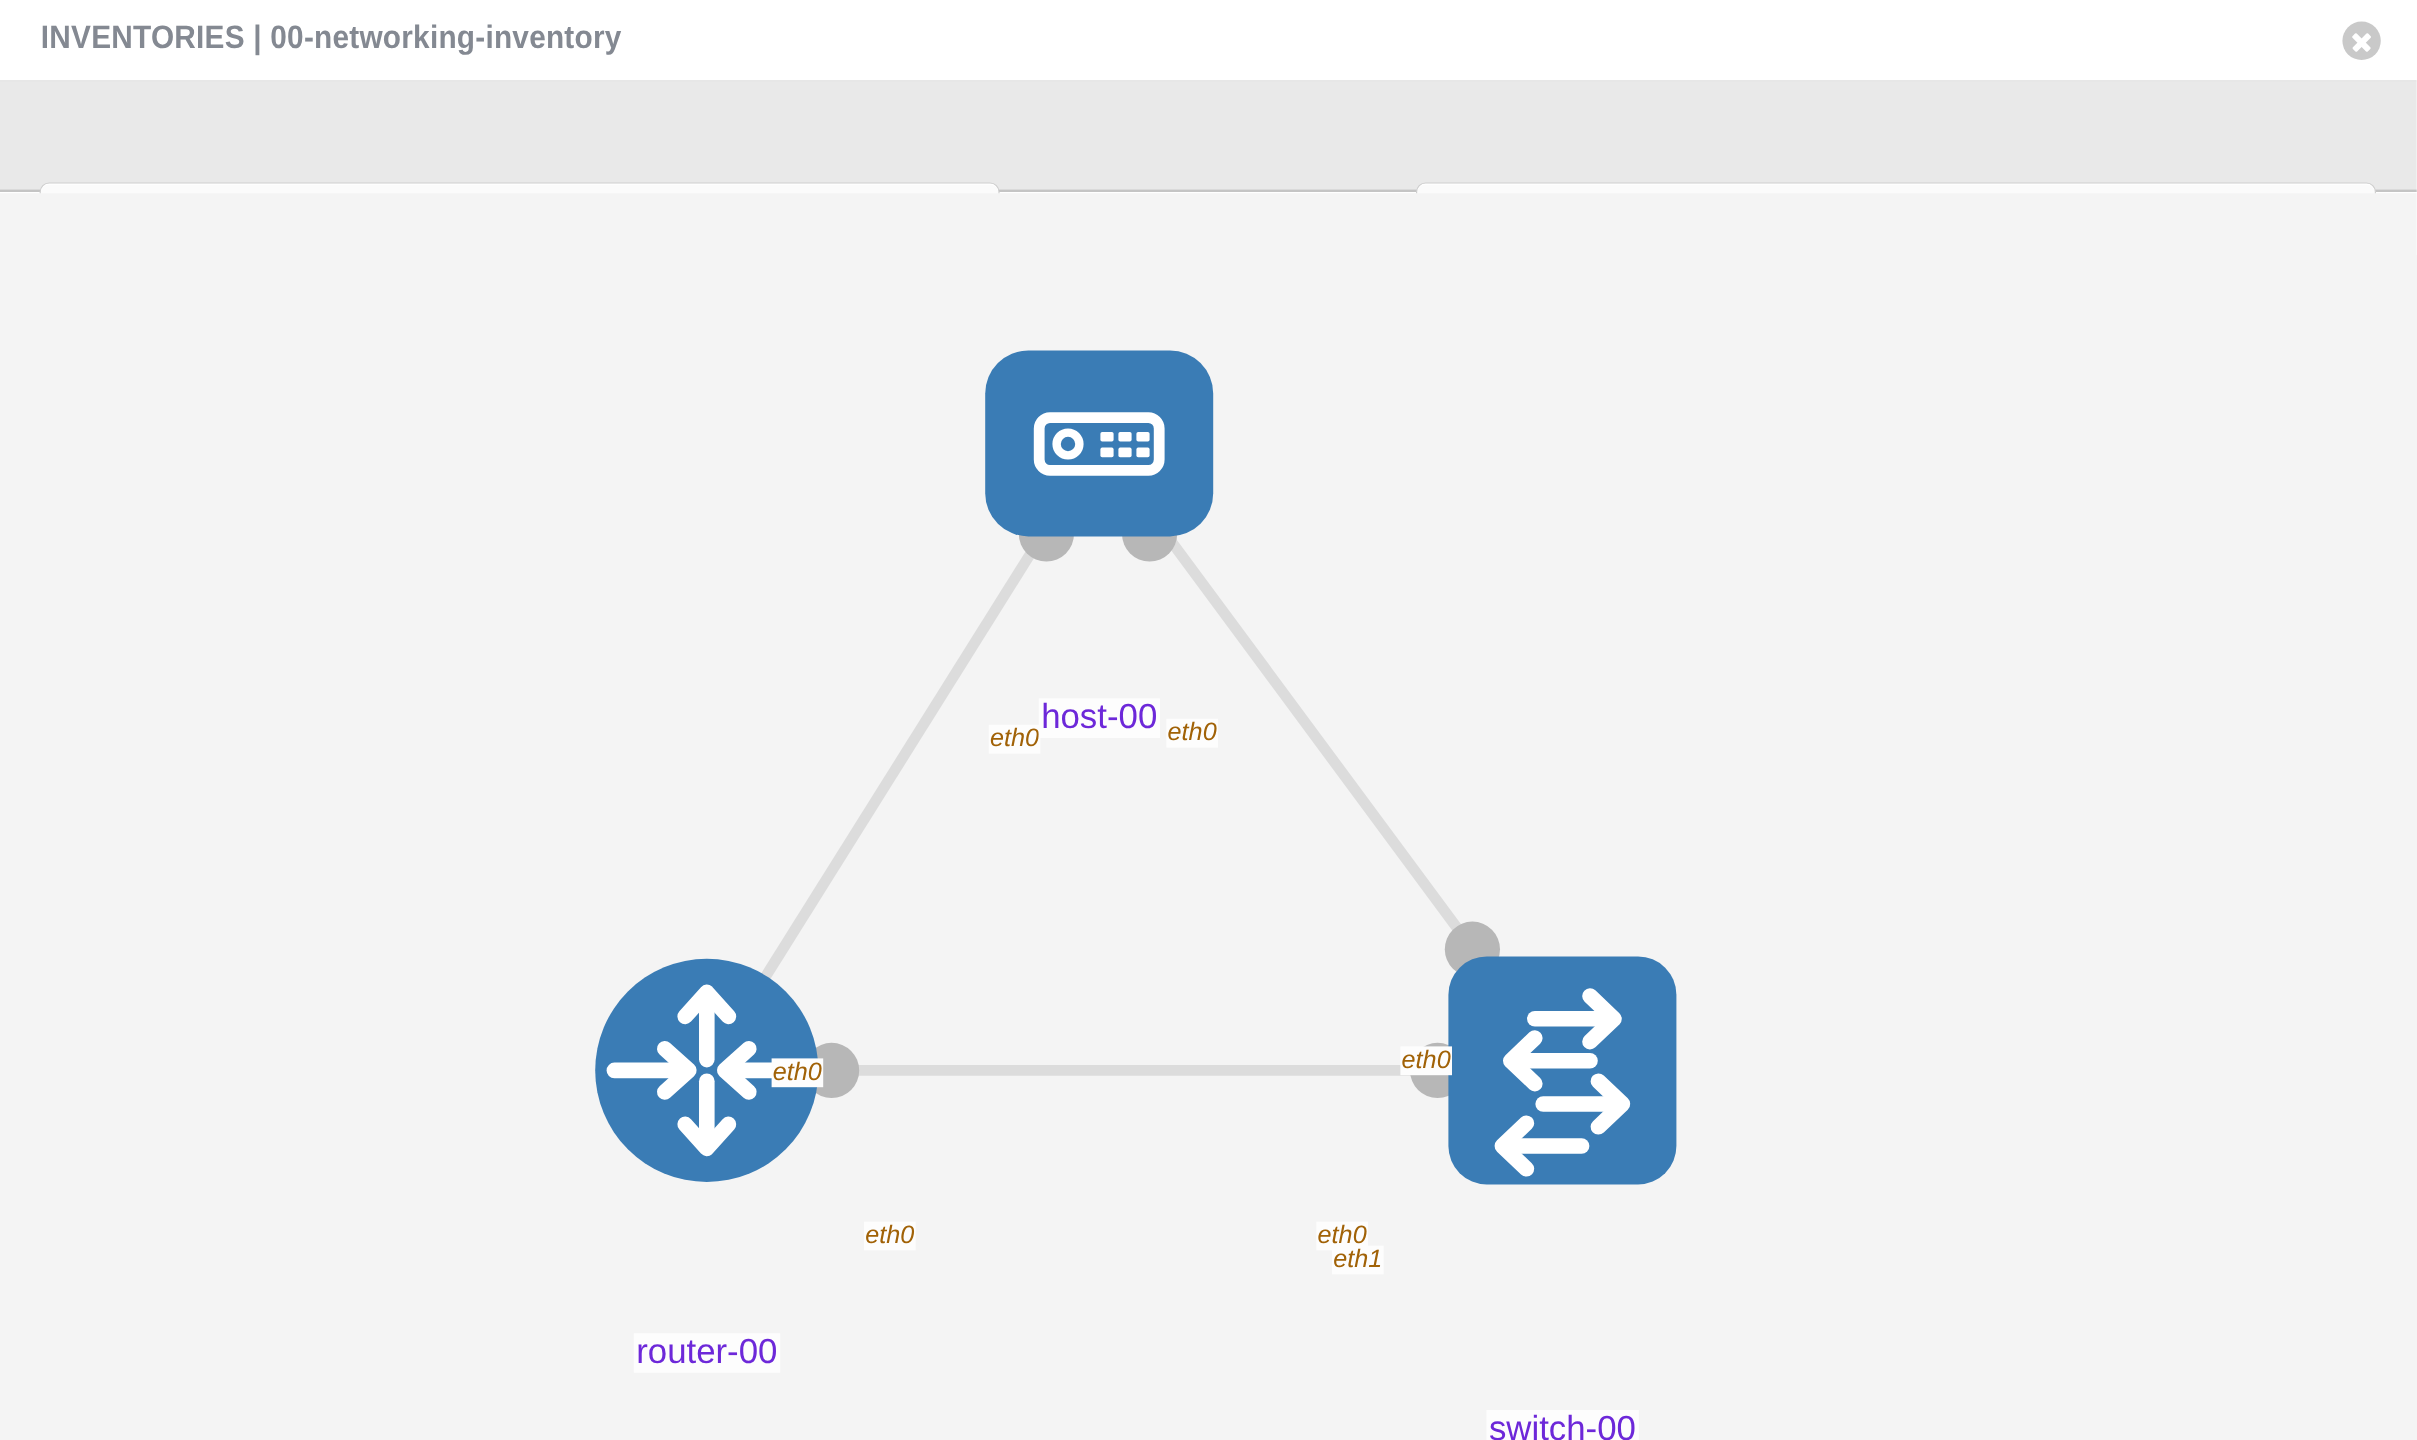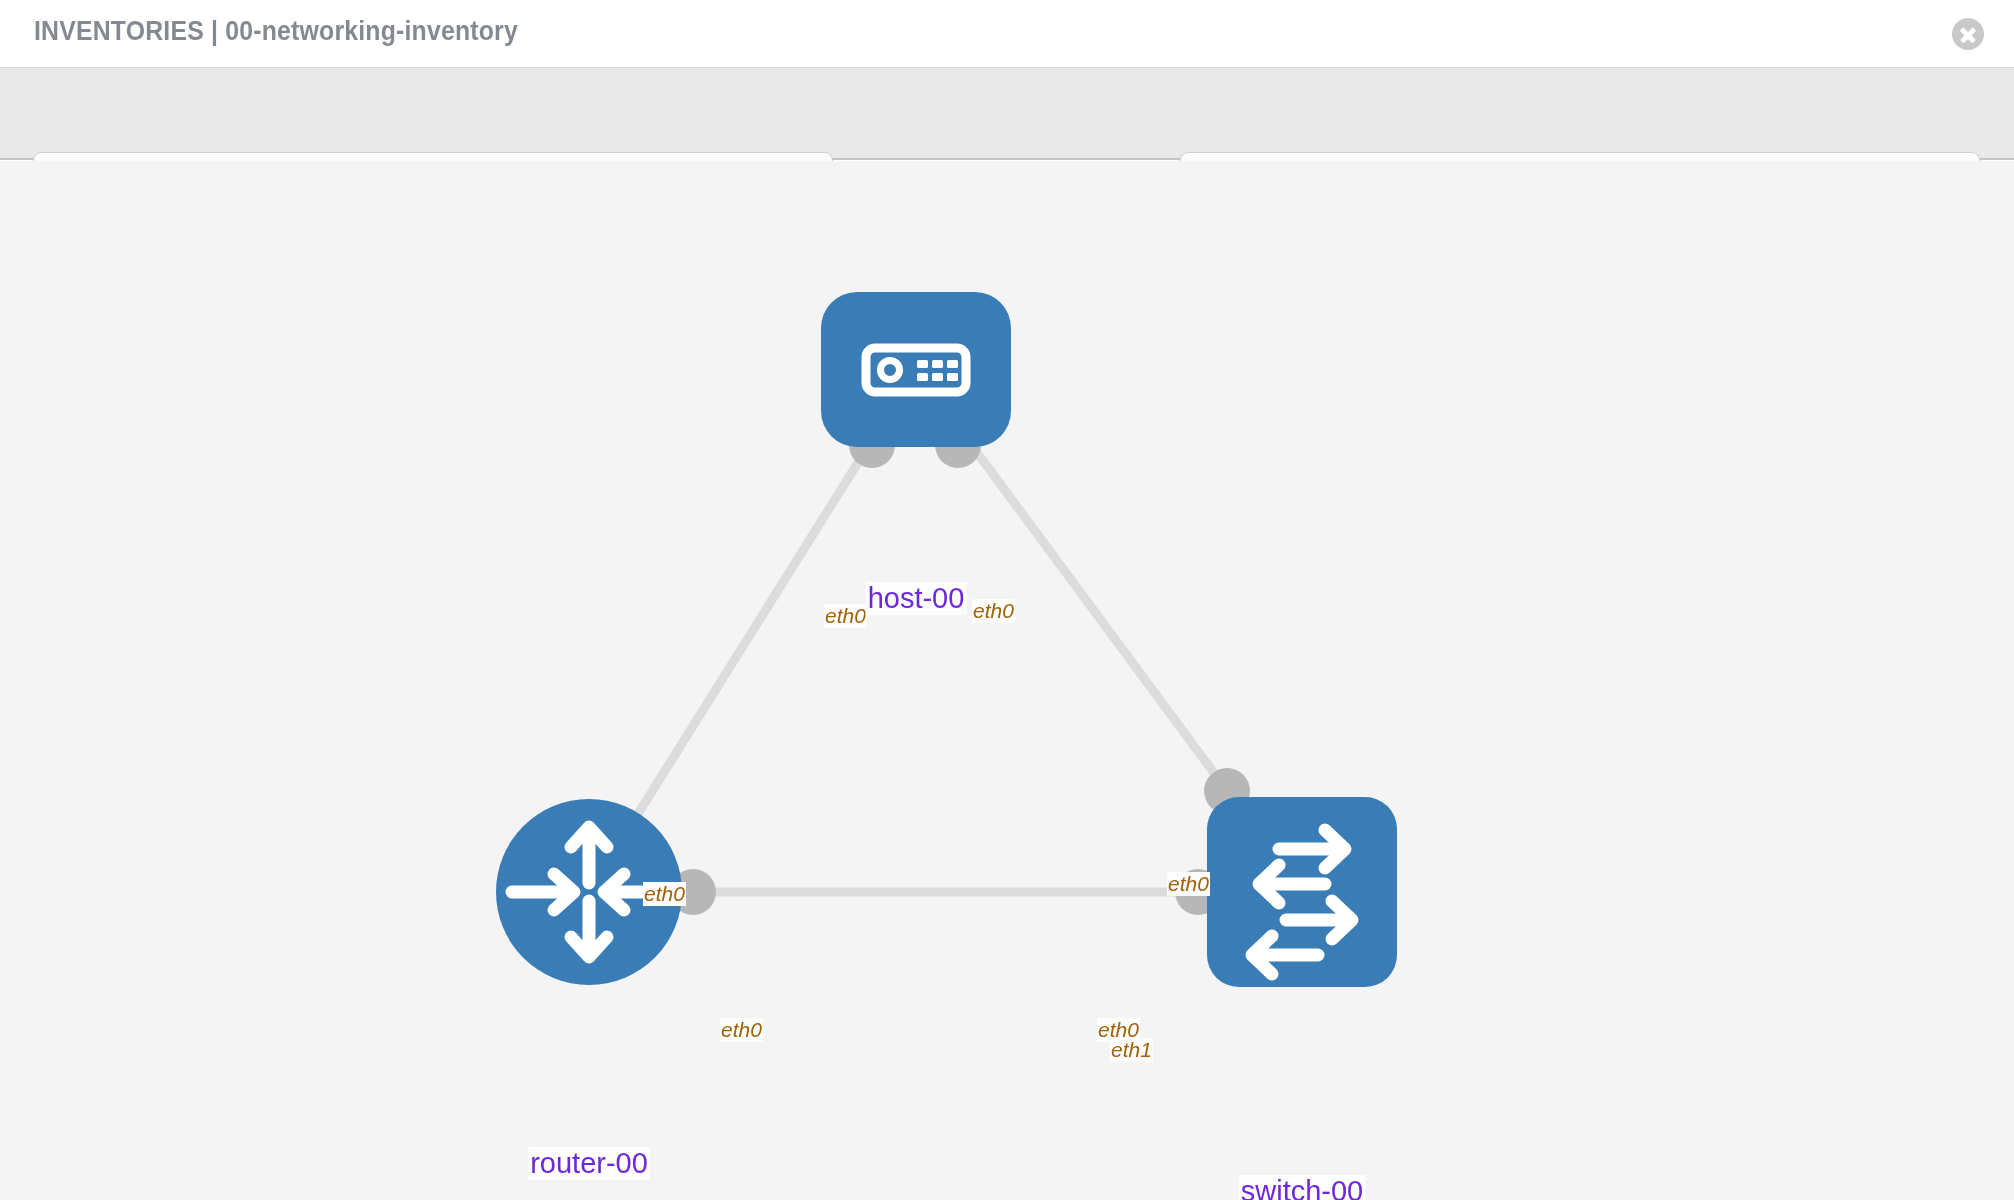--- a/index.html
+++ b/index.html
@@ -303,18 +303,18 @@
 
     <div class="port-label" style="left:824px; top:443px;">eth0</div>
     <div class="port-label" style="left:972px; top:438px;">eth0</div>
     <div class="port-label" style="left:643px; top:721px;">eth0</div>
     <div class="port-label" style="left:1167px; top:711px;">eth0</div>
     <div class="port-label" style="left:720px; top:857px;">eth0</div>
     <div class="port-label" style="left:1097px; top:857px;">eth0</div>
     <div class="port-label" style="left:1110px; top:857px;margin-top:20px;">eth1</div>
 
     <div class="node-label" style="left:916px; top:421px;">host-00</div>
-    <div class="node-label" style="left:589px; top:986px;">router-00</div>
+    <div class="node-label" style="left:589px; top:950px;">router-00</div>
     <div class="node-label" style="left:1302px; top:986px;margin-top:28px;">switch-00</div>
   </div>
 
 
 </div>
 
 </body></html>

